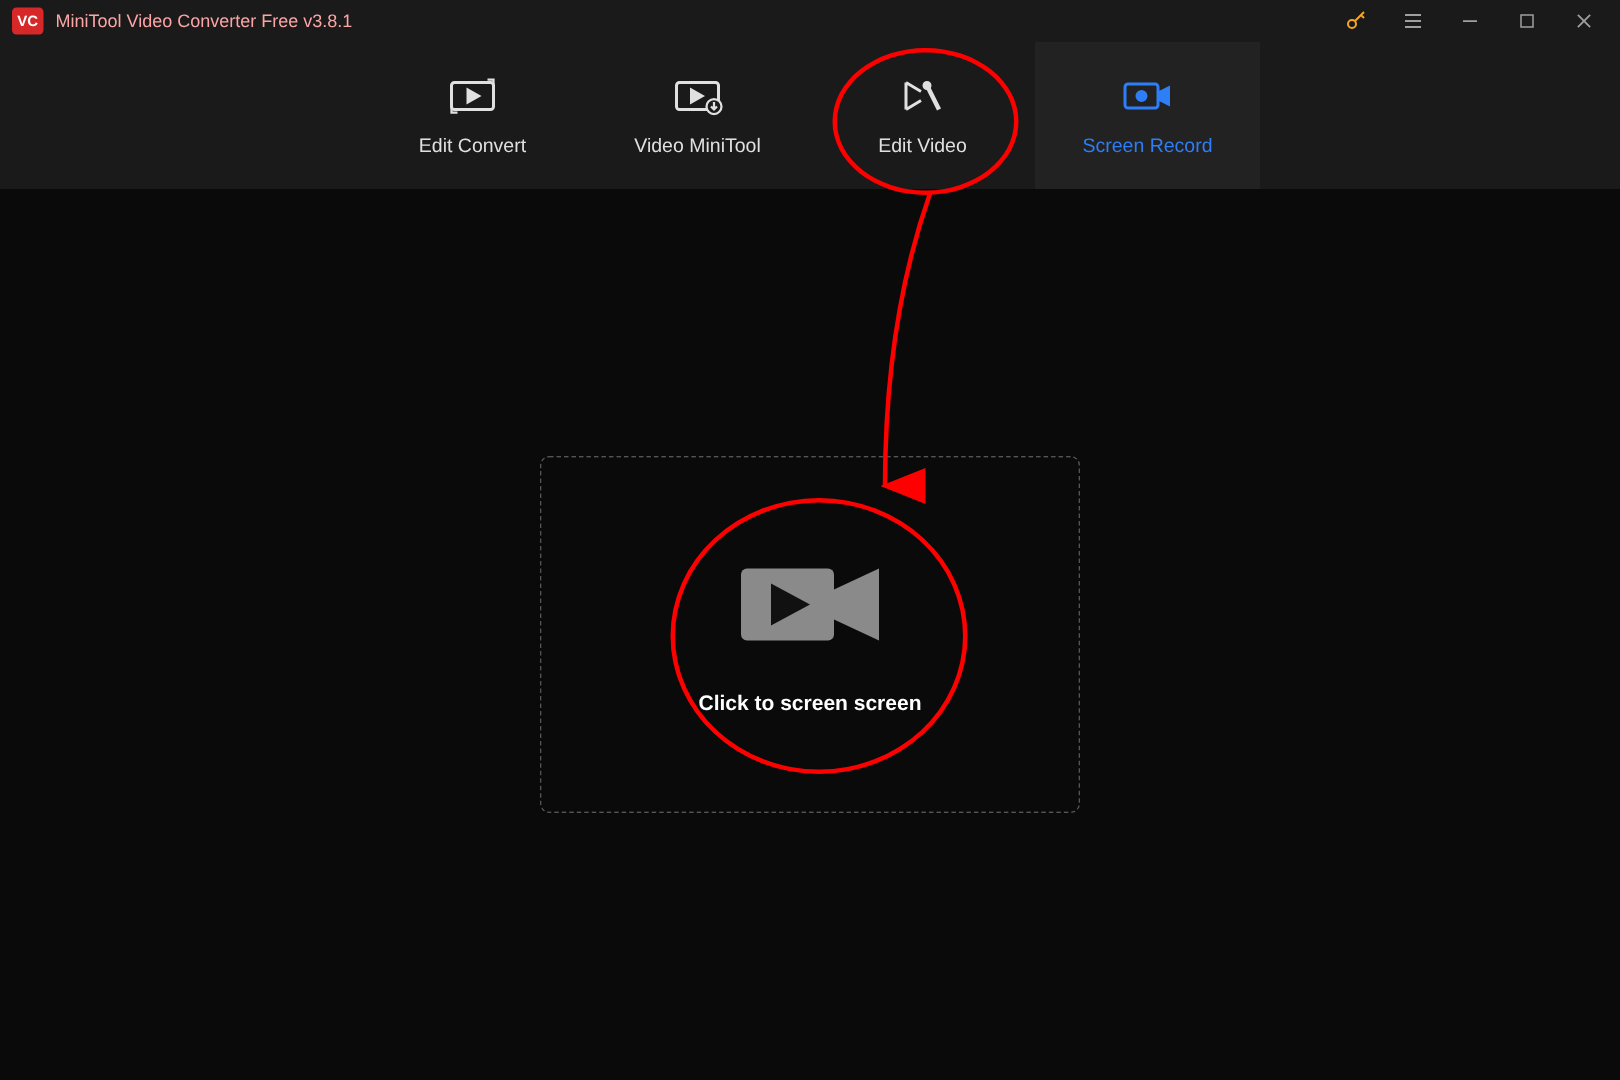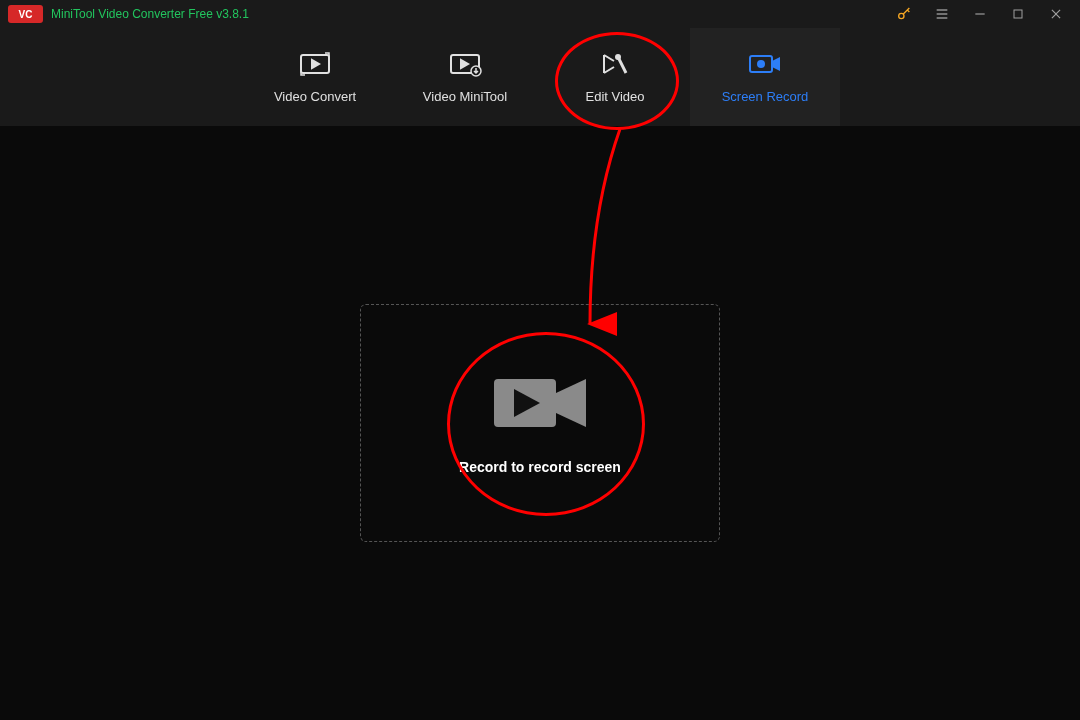--- a/index.html
+++ b/index.html
@@ -13,34 +13,34 @@
     }
     .titlebar {
       height: 28px;
       background: #1a1a1a;
       display: flex;
       align-items: center;
       padding: 0 8px;
       position: relative;
     }
     .app-icon {
-      width: 35px;
+      width: 21px;
       height: 18px;
       background: #d62828;
       border-radius: 3px;
       display: flex;
       align-items: center;
       justify-content: center;
       color: #fff;
       font-size: 10px;
       font-weight: bold;
       margin-right: 8px;
     }
     .app-title {
-      color: #22c55e;
+      color: #fca5a5;
       font-size: 12px;
       flex: 1;
     }
     .titlebar-controls {
       display: flex;
       align-items: center;
       gap: 18px;
       padding-right: 6px;
     }
     .titlebar-controls .ctrl {
@@ -178,21 +178,21 @@
 <div class="topnav">
   <div class="nav-item">
     <div class="nav-icon">
       <svg width="34" height="26" viewBox="0 0 34 26" fill="none" stroke="#e0e0e0" stroke-width="2">
         <rect x="3" y="4" width="28" height="18" rx="2"></rect>
         <polygon points="14,9 14,17 21,13" fill="#e0e0e0"></polygon>
         <path d="M27 2 L31 2 L31 6" stroke-width="1.5"></path>
         <path d="M7 24 L3 24 L3 20" stroke-width="1.5"></path>
       </svg>
     </div>
-    <span>Video Convert</span>
+    <span>Edit Convert</span>
   </div>
 
   <div class="nav-item">
     <div class="nav-icon">
       <svg width="34" height="26" viewBox="0 0 34 26" fill="none" stroke="#e0e0e0" stroke-width="2">
         <rect x="3" y="4" width="28" height="18" rx="2"></rect>
         <polygon points="13,9 13,17 20,13" fill="#e0e0e0"></polygon>
         <circle cx="28" cy="20" r="5" fill="#1a1a1a" stroke="#e0e0e0" stroke-width="1.5"></circle>
         <path d="M28 17 L28 22 M26 20 L28 22 L30 20" stroke-width="1.5"></path>
       </svg>
@@ -225,21 +225,21 @@
 
 <div class="content">
   <div class="dropzone">
     <div>
       <svg width="100" height="64" viewBox="0 0 100 64">
         <rect x="4" y="8" width="62" height="48" rx="4" fill="#8a8a8a"></rect>
         <path d="M66 22 L96 8 L96 56 L66 42 Z" fill="#8a8a8a"></path>
         <polygon points="24,18 24,46 50,32" fill="#111"></polygon>
       </svg>
     </div>
-    <div class="dropzone-label">Record to record screen</div>
+    <div class="dropzone-label">Click to screen screen</div>
   </div>
 </div>
 
 <div class="annot circle1"></div>
 <div class="annot circle2"></div>
 <svg class="arrow-svg" width="80" height="220">
   <defs>
     <marker id="arrowhead" markerWidth="8" markerHeight="10" refX="4" refY="9" orient="auto">
       <polygon points="0,0 8,0 4,10" fill="#ff0000"></polygon>
     </marker>

